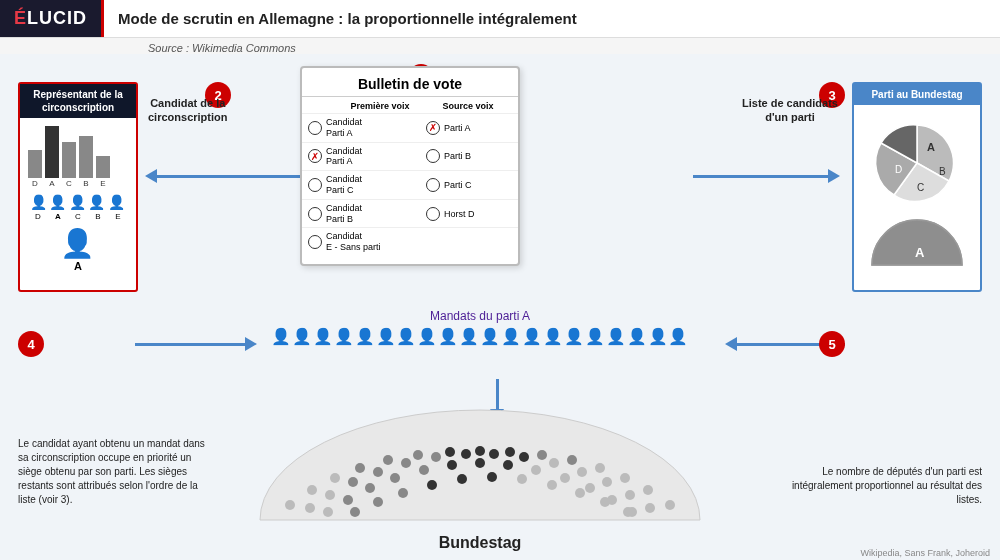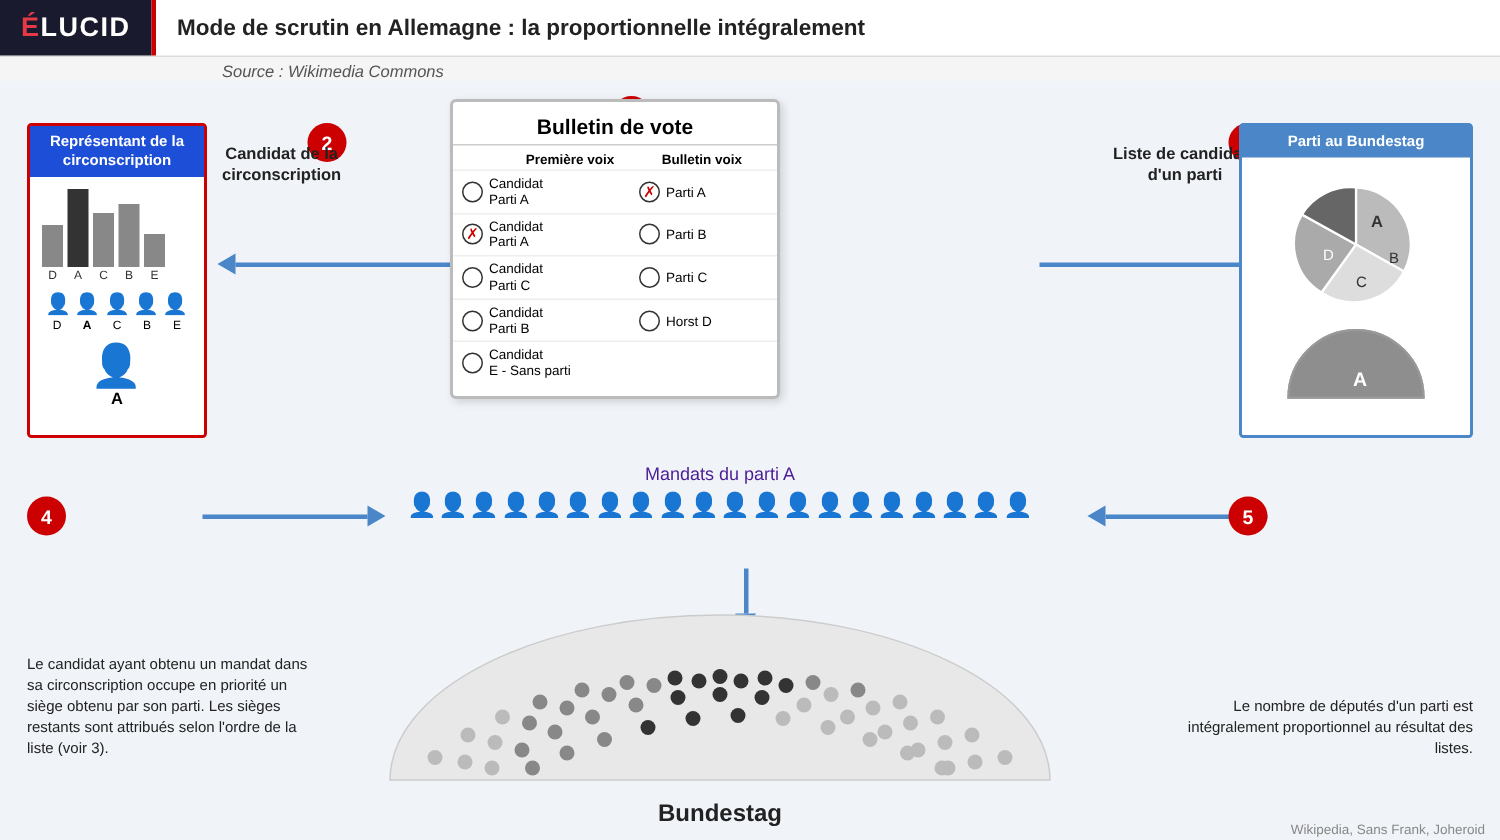--- a/index.html
+++ b/index.html
@@ -78,21 +78,21 @@
       position: absolute;
       left: 18px;
       top: 28px;
       width: 120px;
       height: 210px;
       border: 2px solid #c00;
       background: #fff;
       border-radius: 3px;
     }
     #left-box-title {
-      background: #1d4ed8;
+      background: #0f172a;
       color: #fff;
       text-align: center;
       font-size: 10px;
       font-weight: bold;
       padding: 4px 2px;
       line-height: 1.3;
     }
     
     .bar-chart {
       display: flex;
@@ -208,21 +208,21 @@
     .ballot-party-label {
       font-size: 9px;
       margin-left: 4px;
     }
 
     
     #right-box {
       position: absolute;
       right: 18px;
       top: 28px;
-      width: 156px;
+      width: 130px;
       height: 210px;
       border: 2px solid #4a86c8;
       background: #fff;
       border-radius: 3px;
     }
     #right-box-title {
       background: #4a86c8;
       color: #fff;
       text-align: center;
       font-size: 10px;
@@ -431,21 +431,21 @@
 
   <div style="position:absolute; left:145px; top:115px; display:flex; align-items:center;">
     <div class="arrow-head-left"></div>
     <div class="arrow-shaft" style="width:145px;"></div>
   </div>
 
   <div id="ballot-box">
     <div id="ballot-title">Bulletin de vote</div>
     <div id="ballot-header">
       <span>Première voix</span>
-      <span>Bulletin voix</span>
+      <span>Source voix</span>
     </div>
 
     <div class="ballot-row">
       <div class="ballot-circle"></div>
       <div class="ballot-candidate">Candidat<br>Parti A</div>
       <div class="ballot-party-circle" style="color:#c00;">✗</div>
       <div class="ballot-party-label">Parti A</div>
     </div>
 
     <div class="ballot-row">

